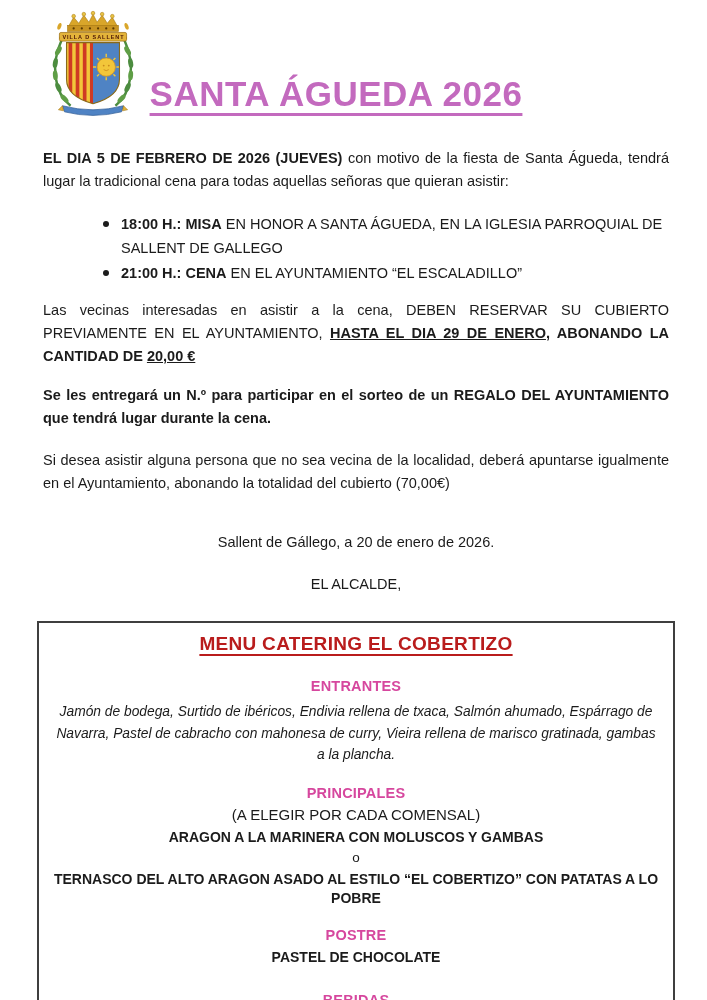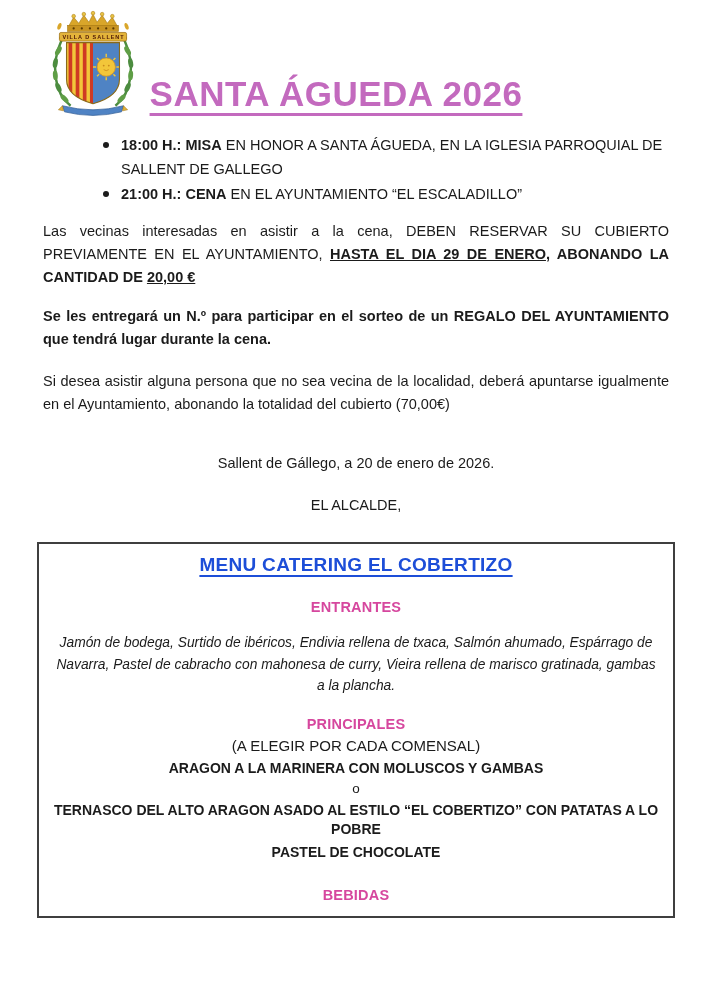--- a/index.html
+++ b/index.html
@@ -28,30 +28,30 @@
   .p-reservation{margin-top:14px;}
   .p-raffle{margin-top:16px;font-weight:bold;}
   .p-guest{margin-top:19px;}
   .center-line{margin-top:36px;text-align:center;font-size:14.5px;line-height:23px;}
   .center-line.signature{margin-top:19px;}
   .menu-box{
     margin:25px -6px 0 -6px;border:2px solid #3f3f3f;text-align:center;
     padding:8px 12px 12px 12px;
   }
   .menu-title{
-    display:inline-block;margin-top:2px;font-size:19px;font-weight:bold;color:#1d4ed8;
+    display:inline-block;margin-top:2px;font-size:19px;font-weight:bold;color:#b91c1c;
     letter-spacing:.3px;text-decoration:underline;text-decoration-thickness:2px;
     text-underline-offset:4px;
   }
   .menu-heading{font-size:14.5px;font-weight:bold;color:#D6479E;line-height:18px;letter-spacing:.2px;}
   .mh-entrantes{margin-top:22px;}
   .mh-principales{margin-top:18px;}
   .mh-postre{margin-top:18px;}
   .mh-bebidas{margin-top:24px;}
-  .menu-italic{font-size:13.8px;font-style:italic;line-height:21.5px;margin-top:16px;}
+  .menu-italic{font-size:13.8px;font-style:italic;line-height:21.5px;margin-top:6px;}
   .menu-note{font-size:15px;line-height:19px;margin-top:3px;}
   .menu-dish{font-size:14px;font-weight:bold;line-height:19px;margin-top:4px;}
   .menu-sep{font-size:13.5px;line-height:17px;margin-top:2px;}
 </style>
 </head>
 <body>
 
 <div class="page">
 
   <div class="logo">
@@ -137,20 +137,21 @@
       </g>
     </svg>
   </div>
 
   <div class="doc">
 
     <div class="title-wrap">
       <span class="main-title">SANTA ÁGUEDA 2026</span>
     </div>
 
+    <p class="p-intro"><span class="b">EL DIA 5 DE FEBRERO DE 2026 (JUEVES)</span><span> con motivo de la fiesta de Santa Águeda, tendrá lugar la tradicional cena para todas aquellas señoras que quieran asistir:</span></p>
 
     <ul class="schedule">
       <li><span class="bullet"></span><span class="b">18:00 H.: MISA</span><span> EN HONOR A SANTA ÁGUEDA, EN LA IGLESIA PARROQUIAL DE SALLENT DE GALLEGO</span></li>
       <li><span class="bullet"></span><span class="b">21:00 H.: CENA</span><span> EN EL AYUNTAMIENTO “EL ESCALADILLO”</span></li>
     </ul>
 
     <p class="p-reservation"><span>Las vecinas interesadas en asistir a la cena, DEBEN RESERVAR SU CUBIERTO PREVIAMENTE EN EL AYUNTAMIENTO, </span><span class="b u">HASTA EL DIA 29 DE ENERO</span><span class="b">, ABONANDO LA CANTIDAD DE </span><span class="b u">20,00 €</span></p>
 
     <p class="p-raffle">Se les entregará un N.º para participar en el sorteo de un REGALO DEL AYUNTAMIENTO que tendrá lugar durante la cena.</p>
 
@@ -164,20 +165,21 @@
 
       <div class="menu-heading mh-entrantes">ENTRANTES</div>
       <div class="menu-italic">Jamón de bodega, Surtido de ibéricos, Endivia rellena de txaca, Salmón ahumado, Espárrago de Navarra, Pastel de cabracho con mahonesa de curry, Vieira rellena de marisco gratinada, gambas a la plancha.</div>
 
       <div class="menu-heading mh-principales">PRINCIPALES</div>
       <div class="menu-note">(A ELEGIR POR CADA COMENSAL)</div>
       <div class="menu-dish">ARAGON A LA MARINERA CON MOLUSCOS Y GAMBAS</div>
       <div class="menu-sep">o</div>
       <div class="menu-dish">TERNASCO DEL ALTO ARAGON ASADO AL ESTILO “EL COBERTIZO” CON PATATAS A LO POBRE</div>
 
+      <div class="menu-heading mh-postre">POSTRE</div>
       <div class="menu-dish">PASTEL DE CHOCOLATE</div>
 
       <div class="menu-heading mh-bebidas">BEBIDAS</div>
       
     </div>
 
   </div>
 </div>
 
 </body></html>

